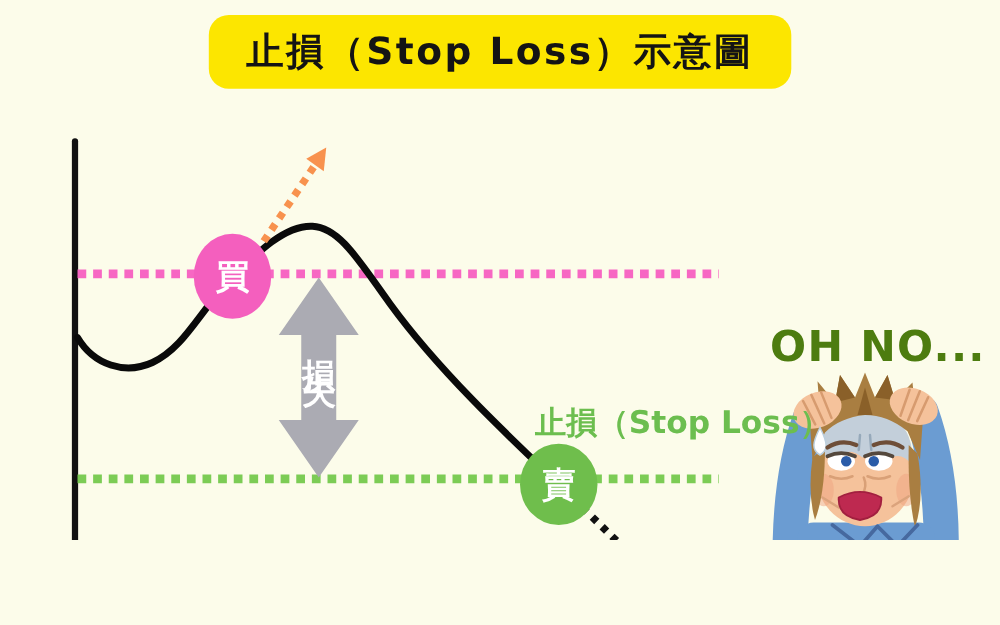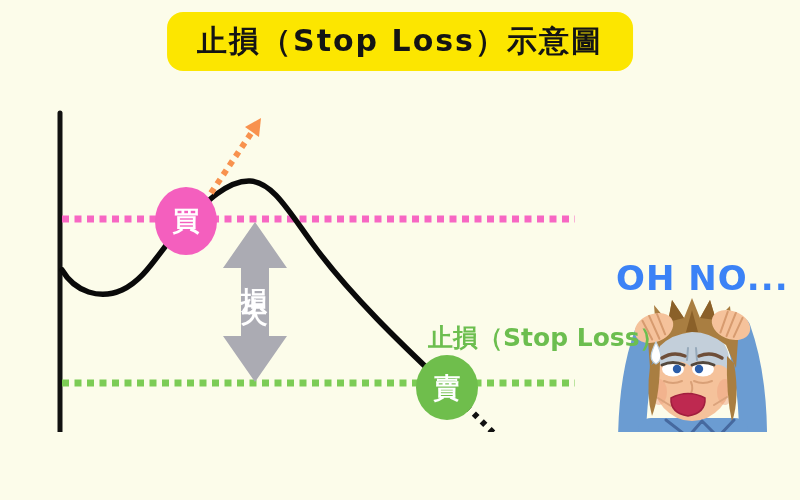--- a/index.html
+++ b/index.html
@@ -20,21 +20,21 @@
     padding:9px 30px;border-radius:16px;white-space:nowrap;
   }
   .lbl{position:absolute;font-weight:bold;white-space:nowrap;}
   .lbl-predict{left:103px;top:157px;font-size:23px;color:#F8975C;}
   .lbl-stoploss{left:428px;top:321px;font-size:25px;color:#6CBE4F;}
   .lbl-loss{
     left:241px;top:265px;color:#FFFFFF;font-size:27px;
     writing-mode:vertical-rl;letter-spacing:12px;line-height:1;
   }
   .lbl-ohno{
-    left:616px;top:258px;font-size:34px;letter-spacing:1px;color:#3b82f6;
+    left:616px;top:258px;font-size:34px;letter-spacing:1px;color:#4d7c0f;
   }
   .marker{
     position:absolute;border-radius:50%;
     display:flex;align-items:center;justify-content:center;
     color:#FFFFFF;font-size:27px;font-weight:bold;
   }
   .marker-buy{left:155px;top:187px;width:62px;height:68px;background:#F45FBE;}
   .marker-sell{left:416px;top:355px;width:62px;height:65px;background:#6FBE4C;}
 </style>
 </head>

